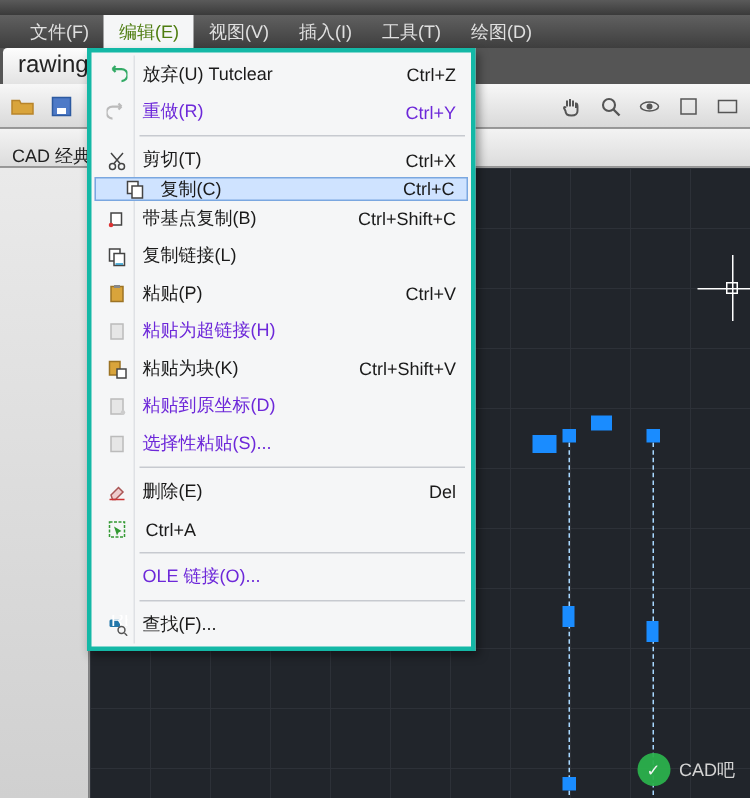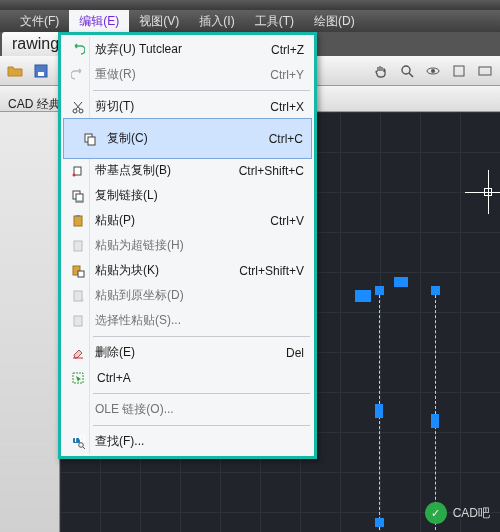--- a/index.html
+++ b/index.html
@@ -1,20 +1,20 @@
 <!DOCTYPE html>
 <html><head>
 <meta charset="utf-8">
 <style>
   *{box-sizing:border-box;margin:0;padding:0;font-family:"Microsoft YaHei","SimSun",sans-serif;font-size:12px;}
   body{width:500px;height:532px;overflow:hidden;background:#4a4a4a;position:relative;}
   .titlebar{height:10px;background:linear-gradient(#5a5a5a,#3a3a3a);}
   .menubar{height:22px;background:linear-gradient(#606060,#3e3e3e);display:flex;align-items:center;padding-left:10px;color:#e0e0e0;}
   .menu-item{padding:3px 10px;cursor:default;}
-  .menu-item.open{background:#f5f6f7;color:#6d28d9;}
+  .menu-item.open{background:#f5f6f7;color:#4d7c0f;}
   .tabbar{height:24px;background:#555;display:flex;align-items:flex-end;padding-left:2px;}
   .tab{background:linear-gradient(#fdfdfd,#e3e3e3);border-top-left-radius:3px;border-top-right-radius:3px;padding:3px 22px 3px 10px;font-size:16px;color:#222;position:relative;}
   .toolbar{height:30px;background:linear-gradient(#f7f7f7,#d9d9d9);display:flex;align-items:center;padding:0 6px;gap:8px;border-bottom:1px solid #9a9a9a;}
   .tb-icon{width:18px;height:18px;display:flex;align-items:center;justify-content:center;color:#555;}
   .tb-sep{width:1px;height:20px;background:#aaa;}
   .spacer{flex:1;}
   .workspace-row{height:26px;background:linear-gradient(#f3f3f3,#dcdcdc);display:flex;align-items:center;border-bottom:1px solid #9a9a9a;}
   .ws-label{padding:12px 22px 0 8px;color:#222;border-right:1px solid #aaa;height:100%;display:flex;align-items:center;}
   .canvas-wrap{position:relative;height:420px;background:#21252b;}
   .side-toolbar{position:absolute;left:0;top:0;width:60px;height:100%;background:linear-gradient(#eaeaea,#d0d0d0);border-right:1px solid #888;}
@@ -25,23 +25,23 @@
     linear-gradient(90deg,#2d3138 1px,transparent 1px) 0 0/40px 40px,
     #21252b;}
   .sel-line{position:absolute;border-left:1px dashed #a8d8ff;}
   .sel-handle{position:absolute;width:9px;height:9px;background:#1a8cff;}
   .crosshair-h{position:absolute;height:1px;background:#fff;}
   .crosshair-v{position:absolute;width:1px;background:#fff;}
   .pickbox{position:absolute;width:8px;height:8px;border:1px solid #fff;}
   
   .dropdown{position:absolute;left:58px;top:32px;width:259px;background:#f5f6f7;border:3px solid #14b8a6;box-shadow:2px 3px 6px rgba(0,0,0,.4);padding:2px 2px;}
   .dd-row{display:flex;align-items:center;height:25px;padding:0 8px 0 2px;position:relative;}
-  .dd-row.disabled{color:#737373;}
+  .dd-row.disabled{color:#6d28d9;}
   .dd-row.enabled{color:#1a1a1a;}
-  .dd-row.hover{background:#cfe3ff;border:1px solid #7aa7e0;height:41px;margin:-1px 0;padding-left:13px;}
+  .dd-row.hover{background:#cfe3ff;border:1px solid #7aa7e0;height:16px;margin:-1px 0;padding-left:13px;}
   .dd-icon{width:26px;display:flex;align-items:center;justify-content:center;font-size:13px;color:#555;}
   .dd-row.disabled .dd-icon{color:#b0b3b8;}
   .dd-label{flex:1;padding-left:4px;white-space:nowrap;}
   .dd-short{color:inherit;padding-left:6px;}
   .dd-sep{height:1px;background:#c7cad0;margin:3px 2px 3px 30px;}
   .gutter{position:absolute;left:28px;top:2px;bottom:2px;width:1px;background:#dfe1e5;}
   .watermark{position:absolute;right:10px;bottom:8px;display:flex;align-items:center;gap:6px;color:#ddd;font-size:13px;opacity:.95;}
   .wm-badge{width:22px;height:22px;border-radius:50%;background:#2bb14c;display:flex;align-items:center;justify-content:center;color:#fff;font-size:11px;}
   svg{display:block}
 </style>

